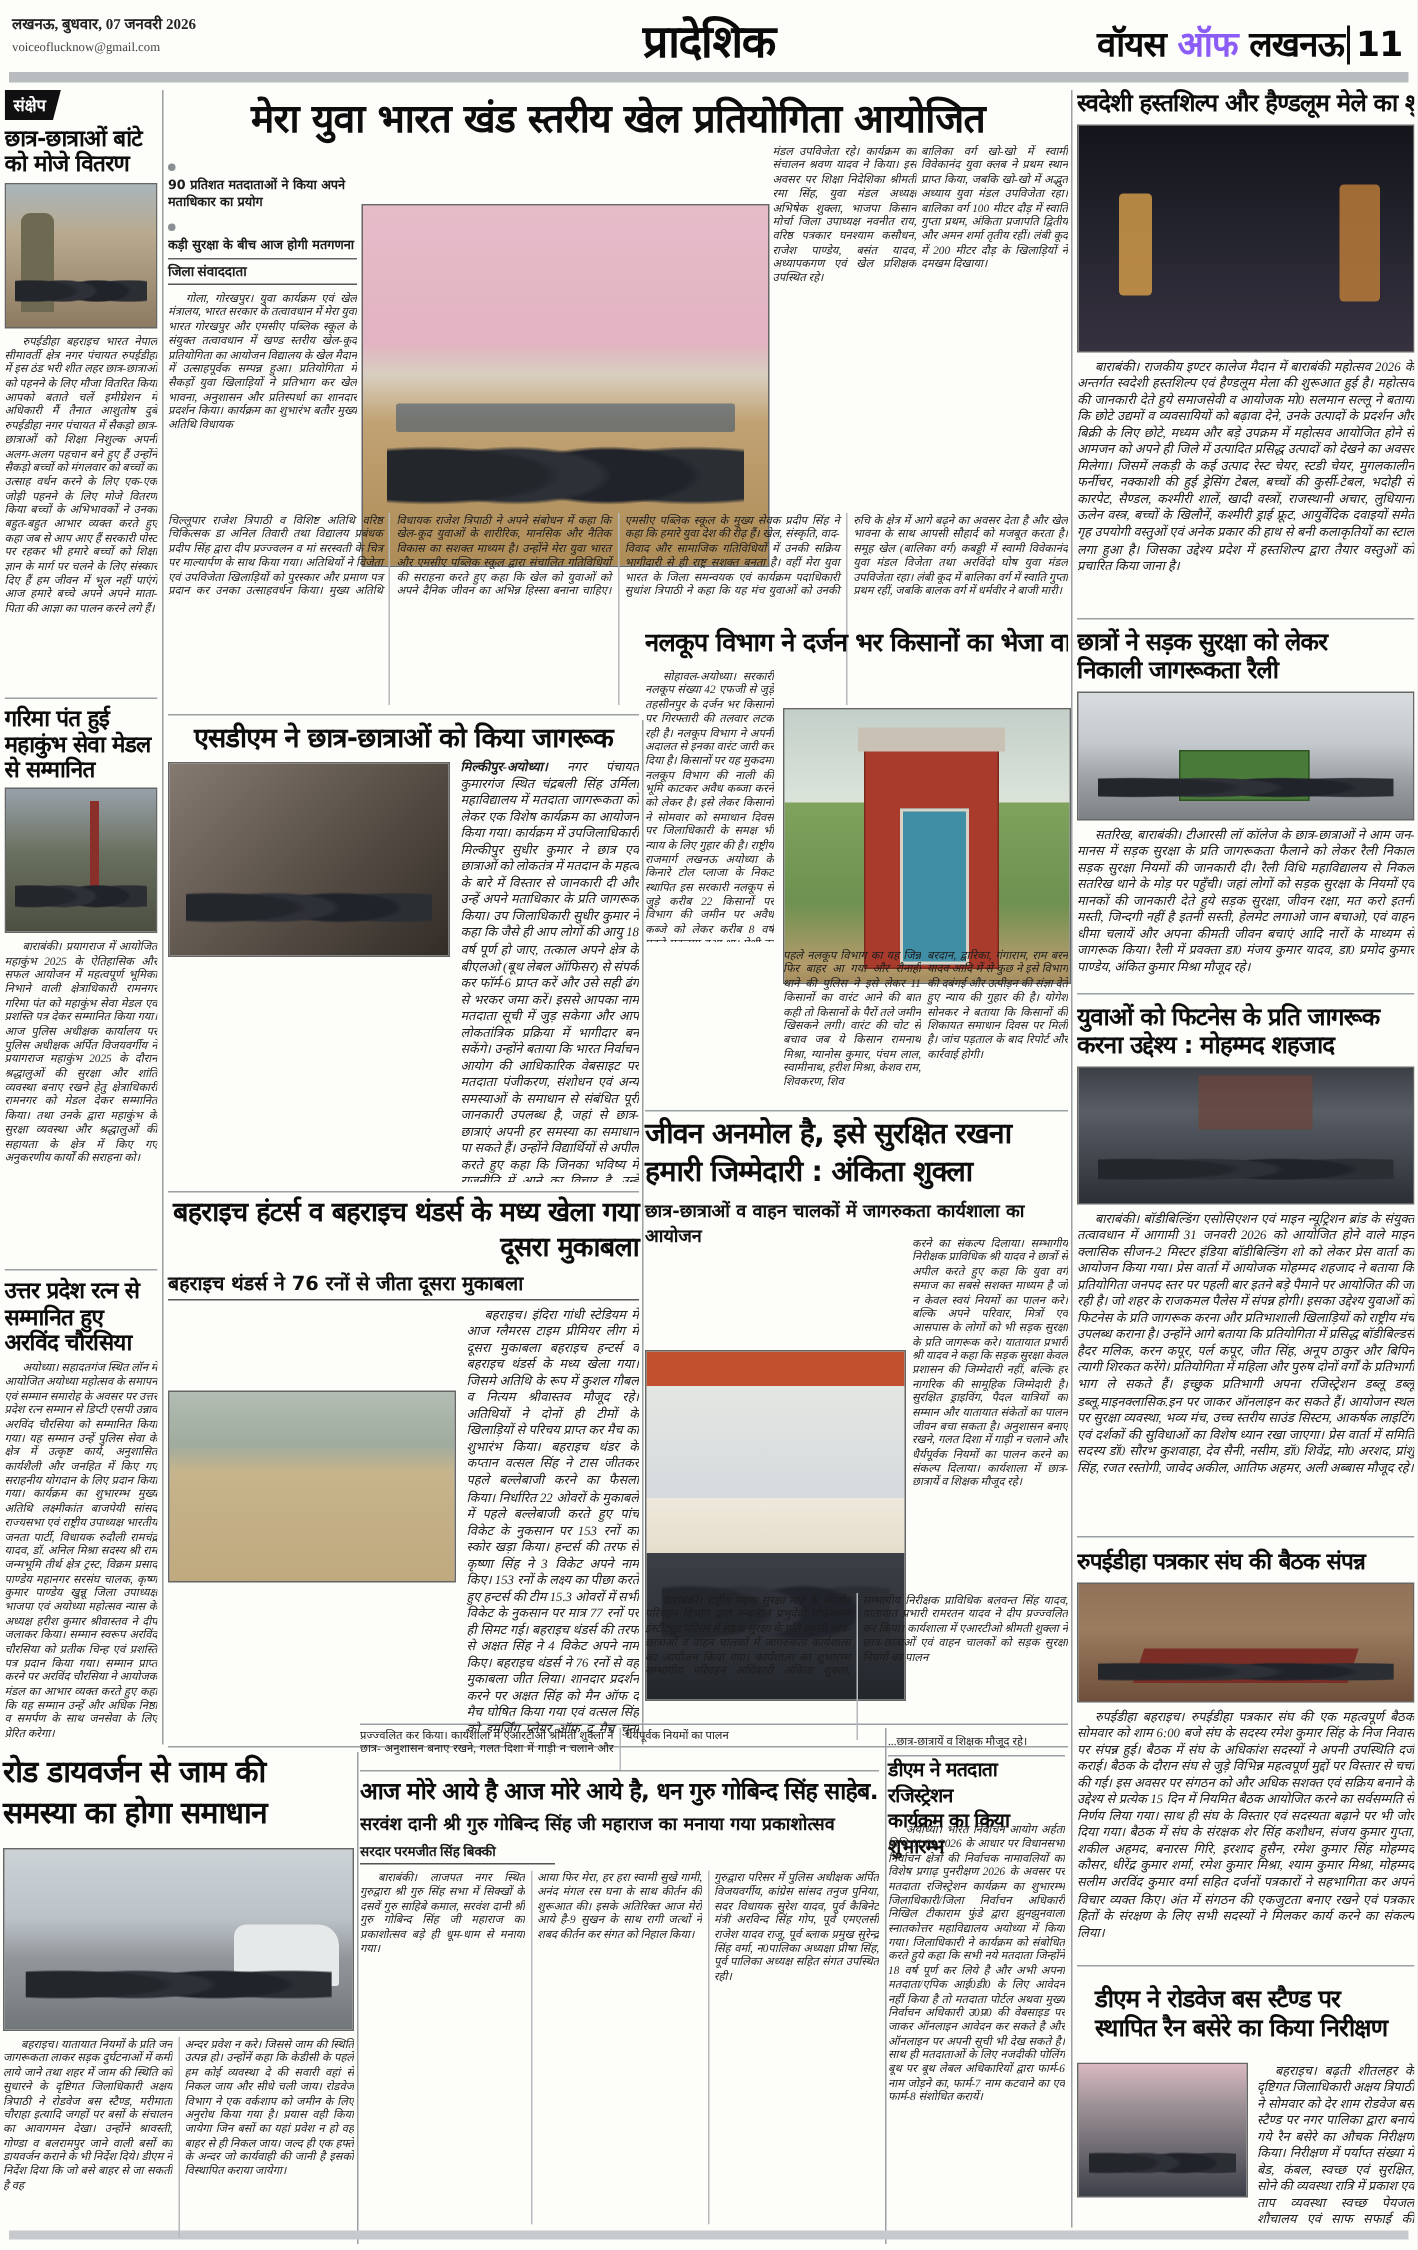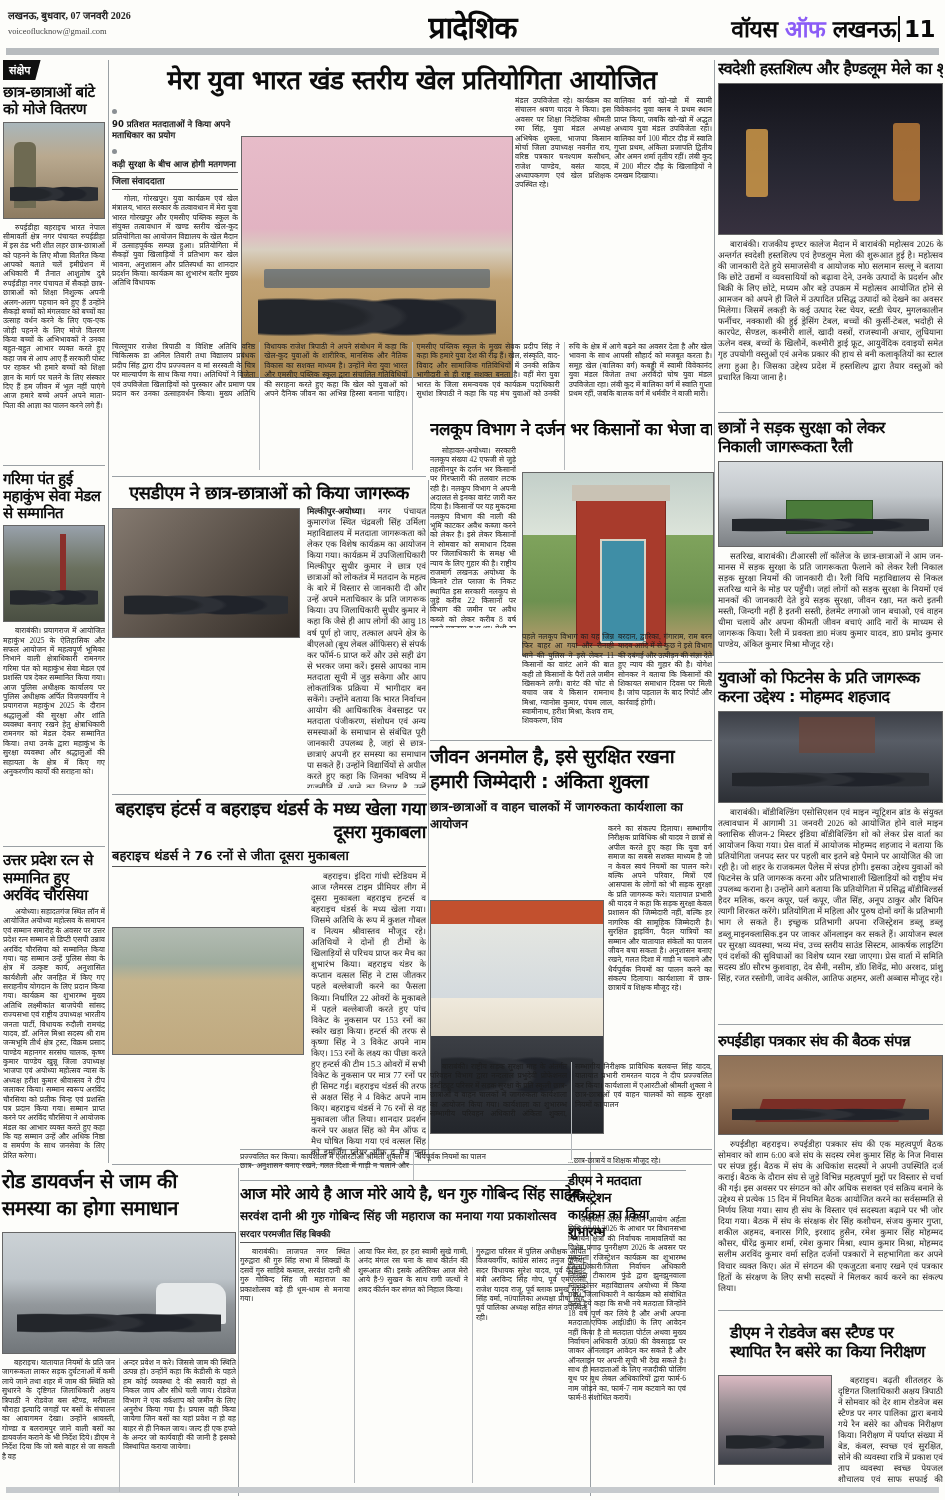--- a/index.html
+++ b/index.html
@@ -18,21 +18,21 @@
   
   .vr{width:1px;background:#9aa0a4;}
   .hr{height:1px;background:#9aa0a4;}
   
   .hl{font-weight:bold;color:#0d0d0d;font-family:"DejaVu Sans",sans-serif;letter-spacing:-0.5px;}
   .hl.center{text-align:center;}
   .nowrap{white-space:nowrap;overflow:hidden;}
   .subhead{font-weight:bold;color:#111;font-family:"DejaVu Sans",sans-serif;}
   .byline{font-weight:bold;font-size:9px;border-bottom:1px solid #555;padding-bottom:2px;}
   
-  .bt{font-size:8.5px;line-height:1.3;text-align:justify;overflow:hidden;color:#1d1d1d;}
+  .bt{font-size:8.5px;line-height:1.3;text-align:justify;overflow:hidden;color:#1d1d1d;font-style:italic;}
   .bt .dl{font-weight:bold;}
   .bt.indent{text-indent:12px;}
   .small{font-size:7.5px;line-height:1.25;}
   
   .bullets{border-bottom:1px solid #666;padding-bottom:4px;overflow:hidden;}
   .bullet-item{display:flex;gap:5px;font-size:8.5px;font-weight:bold;line-height:1.3;margin-bottom:5px;font-family:"DejaVu Sans",sans-serif;flex-direction:column;}
   .dot{width:5px;height:5px;border-radius:50%;background:#8a8f93;margin-top:3px;flex:0 0 auto;}
   
   .badge{background:#101010;color:#fff;font-weight:bold;font-size:11px;font-family:"DejaVu Sans",sans-serif;
          padding:2px 10px 3px 6px;display:inline-block;clip-path:polygon(0 0,100% 0,86% 100%,0 100%);}
@@ -209,21 +209,21 @@
     <div class="subhead nowrap" style="font-size:12px;height:18px;">सरवंश दानी श्री गुरु गोबिन्द सिंह जी महाराज का मनाया गया प्रकाशोत्सव</div>
     <div class="byline" style="width:130px;margin:2px 0 4px 0;">सरदार परमजीत सिंह बिक्की</div>
     <div class="cols3" style="height:236px;overflow:hidden;">
       <p class="bt small indent" style="margin:0;">बाराबंकी। लाजपत नगर स्थित गुरुद्वारा श्री गुरु सिंह सभा में सिक्खों के दसवें गुरु साहिबे कमाल, सरवंश दानी श्री गुरु गोबिन्द सिंह जी महाराज का प्रकाशोत्सव बड़े ही धूम-धाम से मनाया गया।</p>
       <p class="bt small" style="margin:0;">आया फिर मेरा, हर हरा स्वामी सुखे गामी, अनंद मंगल रस घना के साथ कीर्तन की शुरूआत की। इसके अतिरिक्त आज मेरो आये है-9 सुखन के साथ रागी जत्थों ने शबद कीर्तन कर संगत को निहाल किया।</p>
       <p class="bt small" style="margin:0;">गुरुद्वारा परिसर में पुलिस अधीक्षक अर्पित विजयवर्गीय, कांग्रेस सांसद तनुज पुनिया, सदर विधायक सुरेश यादव, पूर्व कैबिनेट मंत्री अरविन्द सिंह गोप, पूर्व एमएलसी राजेश यादव राजू, पूर्व ब्लाक प्रमुख सुरेन्द्र सिंह वर्मा, न0पालिका अध्यक्षा प्रीषा सिंह, पूर्व पालिका अध्यक्ष सहित संगत उपस्थित रही।</p>
     </div>
 
   </div>
 
-  <div class="abs" style="left:568px;top:1156px;width:118px;height:340px;">
+  <div class="abs" style="left:592px;top:1156px;width:118px;height:340px;">
     <div class="pre-strip" style="height:14px;">...छात्र-छात्रायें व शिक्षक मौजूद रहे।</div>
     <div class="hl" style="font-size:13px;line-height:1.3;height:38px;margin-top:2px;">
       <div>डीएम ने मतदाता रजिस्ट्रेशन</div>
       <div>कार्यक्रम का किया शुभारम्भ</div>
     </div>
     <p class="bt small indent" style="height:278px;margin:4px 0 0 0;">अयोध्या। भारत निर्वाचन आयोग अर्हता तिथि 01.01.2026 के आधार पर विधानसभा निर्वाचन क्षेत्रों की निर्वाचक नामावलियों का विशेष प्रगाढ़ पुनरीक्षण 2026 के अवसर पर मतदाता रजिस्ट्रेशन कार्यक्रम का शुभारम्भ जिलाधिकारी/जिला निर्वाचन अधिकारी निखिल टीकाराम फुंडे द्वारा झुनझुनवाला स्नातकोत्तर महाविद्यालय अयोध्या में किया गया। जिलाधिकारी ने कार्यक्रम को संबोधित करते हुये कहा कि सभी नये मतदाता जिन्होंने 18 वर्ष पूर्ण कर लिये है और अभी अपना मतदाता/एपिक आई0डी0 के लिए आवेदन नहीं किया है तो मतदाता पोर्टल अथवा मुख्य निर्वाचन अधिकारी उ0प्र0 की वेबसाइड पर जाकर ऑनलाइन आवेदन कर सकते है और ऑनलाइन पर अपनी सूची भी देख सकते है। साथ ही मतदाताओं के लिए नजदीकी पोलिंग बूथ पर बूथ लेबल अधिकारियों द्वारा फार्म-6 नाम जोड़ने का, फार्म-7 नाम कटवाने का एवं फार्म-8 संशोधित करायें।</p>
   </div>
 
   <div class="abs rail" style="left:718px;top:58px;width:225px;height:1425px;">
     <h2 class="hl nowrap" style="font-size:16px;height:22px;line-height:22px;margin:0;">स्वदेशी हस्तशिल्प और हैण्डलूम मेले का शुभारंभ</h2>

